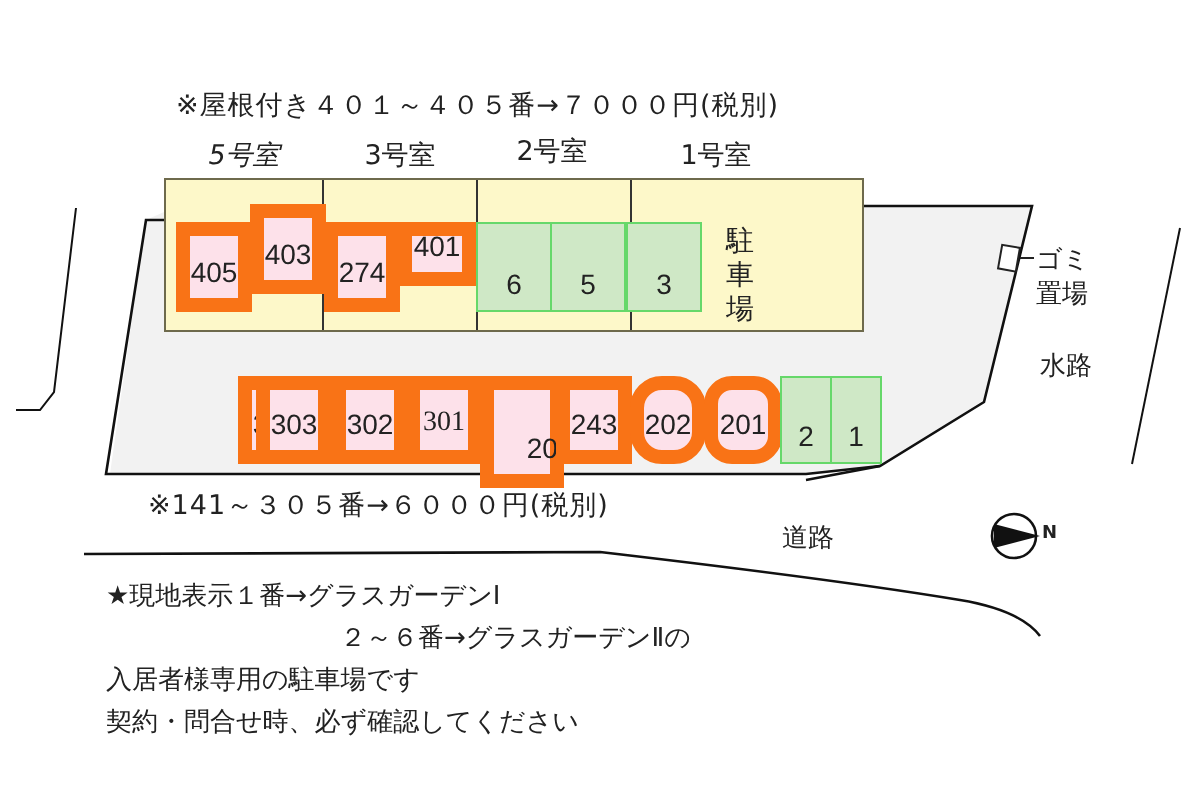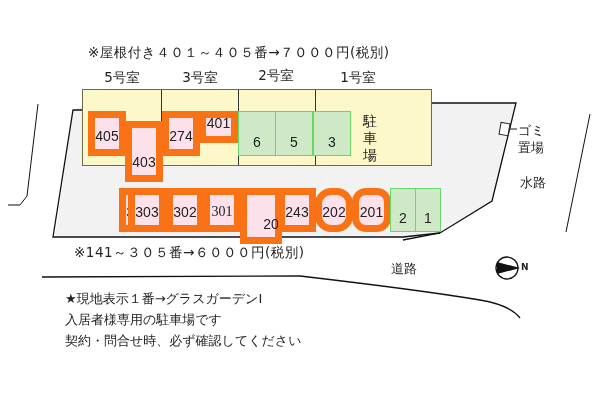--- a/index.html
+++ b/index.html
@@ -12,21 +12,21 @@
   .building { position:absolute; left:82px; top:89px; width:350px; height:77px;
               background:#fdf8c9; border:1.5px solid #6e6a4c; box-sizing:border-box; }
   .bldiv { position:absolute; top:0; width:1px; height:100%; background:#333; }
   .slot { position:absolute; box-sizing:border-box; font-family:"Liberation Sans", sans-serif;
           font-size:14px; display:flex; align-items:flex-end; justify-content:center;
           padding-bottom:5px; color:#222; }
   .slot.pink { background:#fde1ea; border:7px solid #f97316; }
   .slot.green { background:#cfe8c6; border:1px solid #66d86a; }
   .vlabel { font-size:14px; line-height:17px; width:16px; text-align:center; }
   .lbl { font-size:13px; white-space:nowrap; }
-  .footer { font-size:13px; line-height:21px; white-space:nowrap;margin-left:12px; }
+  .footer { font-size:13px; line-height:21px; white-space:nowrap; }
 </style>
 </head>
 <body>
 
 <svg class="base" width="600" height="400">
 
   <polygon points="73,110 82,106 82,110 432,110 432,103 516,103 492,200 440,233 403,237 82,237 55,237" fill="#f2f2f2" stroke="none"></polygon>
   <polyline points="82,110 73,110 53,237 403,237 440,233" fill="none" stroke="#111" stroke-width="1.3"></polyline>
   <polyline points="432,103 516,103 492,201 440,233 403,240" fill="none" stroke="#111" stroke-width="1.3"></polyline>
 
@@ -40,33 +40,33 @@
   <line x1="510" y1="129" x2="517" y2="129" stroke="#222" stroke-width="1"></line>
 
   <g>
     <circle cx="507" cy="268" r="11" fill="#fff" stroke="#111" stroke-width="1.3"></circle>
     <polygon points="497,262 520,268 497,274" fill="#111"></polygon>
   </g>
 </svg>
 
 <div class="abs note" style="left:88px;top:44px;">※屋根付き４０１～４０５番→７０００円(税別)</div>
 
-<div class="abs room" style="left:84px;top:69px;">5号室</div>
+<div class="abs room" style="left:84px;top:69px;font-style:italic;">5号室</div>
 <div class="abs room" style="left:162px;top:69px;">3号室</div>
 <div class="abs room" style="left:238px;top:67px;">2号室</div>
 <div class="abs room" style="left:320px;top:69px;">1号室</div>
 
 <div class="building">
   <div class="bldiv" style="left:78px;"></div>
   <div class="bldiv" style="left:155px;"></div>
   <div class="bldiv" style="left:232px;"></div>
 </div>
 
 <div class="slot pink" style="left:88px;top:111px;width:38px;height:45px;">405</div>
-<div class="slot pink" style="left:125px;top:121px;width:38px;height:61px;">403</div>
+<div class="slot pink" style="left:125px;top:102px;width:38px;height:45px;">403</div>
 <div class="slot pink" style="left:162px;top:111px;width:38px;height:45px;">274</div>
 <div class="slot pink" style="left:199px;top:111px;width:39px;height:32px;">401</div>
 <div class="slot green" style="left:238px;top:111px;width:38px;height:45px;">6</div>
 <div class="slot green" style="left:275px;top:111px;width:38px;height:45px;">5</div>
 <div class="slot green" style="left:313px;top:111px;width:38px;height:45px;">3</div>
 
 <div class="abs vlabel" style="left:362px;top:113px;">
   <span>駐<br>車<br>場</span>
 </div>
 
@@ -86,15 +86,16 @@
 <div class="abs lbl" style="left:518px;top:122px;line-height:17px;">
   <div>ゴミ</div>
   <div>置場</div>
 </div>
 <div class="abs lbl" style="left:520px;top:174px;">水路</div>
 <div class="abs lbl" style="left:391px;top:260px;">道路</div>
 <div class="abs" style="left:521px;top:262px;font-size:9px;font-weight:bold;">N</div>
 
 <div class="abs footer" style="left:53px;top:288px;">
   <div>★現地表示１番→グラスガーデンⅠ</div>
+  <div style="padding-left:117px;">２～６番→グラスガーデンⅡの</div>
   <div>入居者様専用の駐車場です</div>
   <div>契約・問合せ時、必ず確認してください</div>
 </div>
 
 </body></html>

